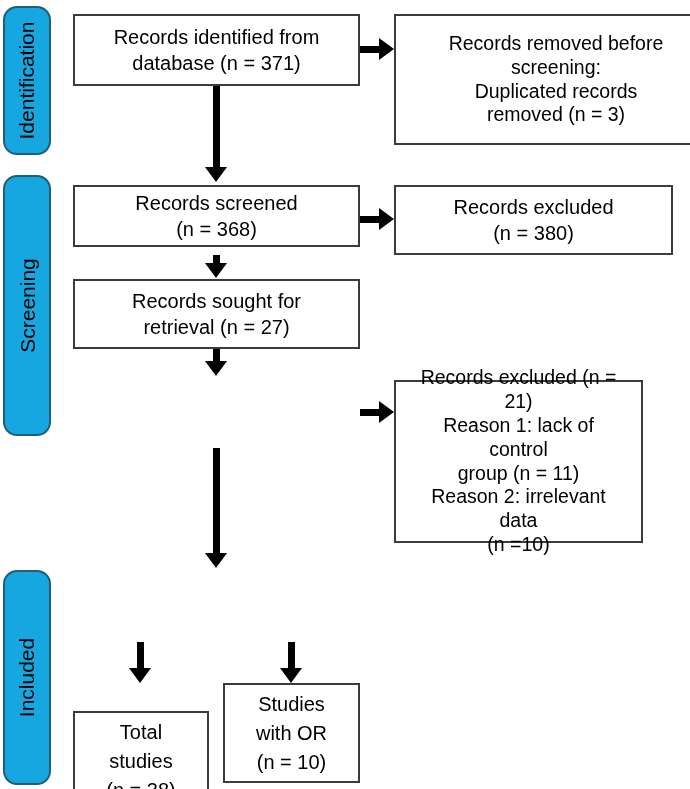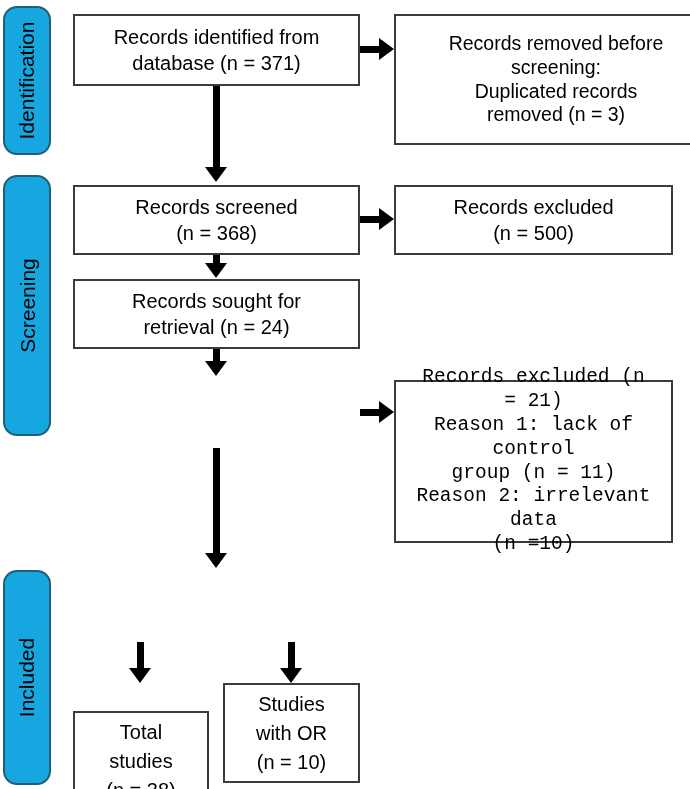--- a/index.html
+++ b/index.html
@@ -123,46 +123,46 @@
 Duplicated records
 removed (n = 3)</span>
   </div>
 
   <div class="arrow-h" style="left:360px; top:46px; width:23px;"></div>
   <div class="arrow-h-head" style="left:379px; top:38px;"></div>
 
   <div class="arrow-v" style="left:213px; top:86px; height:84px;"></div>
   <div class="arrow-v-head" style="left:205px; top:167px;"></div>
 
-  <div class="box" style="left:73px; top:185px; width:287px; height:70px;">
+  <div class="box" style="left:73px; top:185px; width:287px; height:62px;">
     <span class="box-text">Records screened
 (n = 368)</span>
   </div>
 
   <div class="box" style="left:394px; top:185px; width:279px; height:70px;">
     <span class="box-text">Records excluded
-(n = 500)</span>
+(n = 380)</span>
   </div>
 
   <div class="arrow-h" style="left:360px; top:216px; width:23px;"></div>
   <div class="arrow-h-head" style="left:379px; top:208px;"></div>
 
   <div class="arrow-v" style="left:213px; top:255px; height:12px;"></div>
   <div class="arrow-v-head" style="left:205px; top:263px;"></div>
 
   <div class="box" style="left:73px; top:279px; width:287px; height:70px;">
     <span class="box-text">Records sought for
-retrieval (n = 24)</span>
+retrieval (n = 27)</span>
   </div>
 
   <div class="arrow-v" style="left:213px; top:349px; height:14px;"></div>
   <div class="arrow-v-head" style="left:205px; top:361px;"></div>
 
 
-  <div class="box dense" style="left:394px; top:380px; width:279px; height:163px;font-family:Liberation Mono, monospace;">
+  <div class="box dense" style="left:394px; top:380px; width:249px; height:163px;">
     <span class="box-text">Records excluded (n = 21)
 Reason 1: lack of control
 group (n = 11)
 Reason 2: irrelevant  data
 (n =10)</span>
   </div>
 
   <div class="arrow-h" style="left:360px; top:409px; width:23px;"></div>
   <div class="arrow-h-head" style="left:379px; top:401px;"></div>
 

